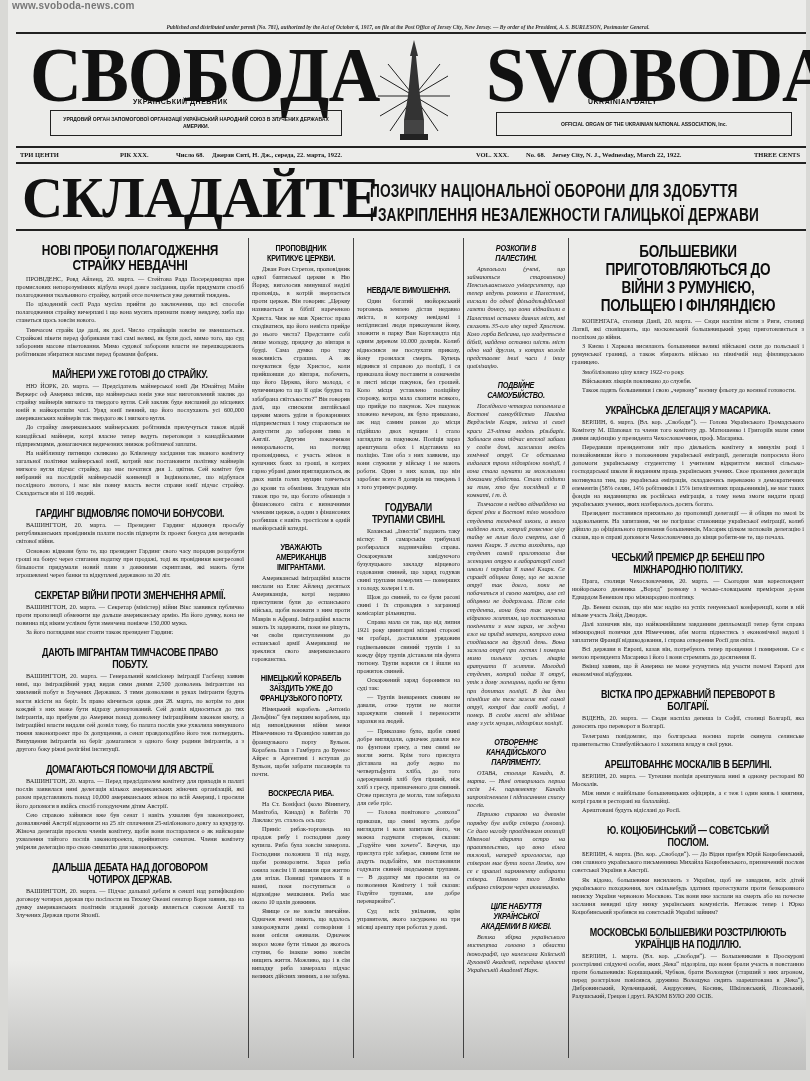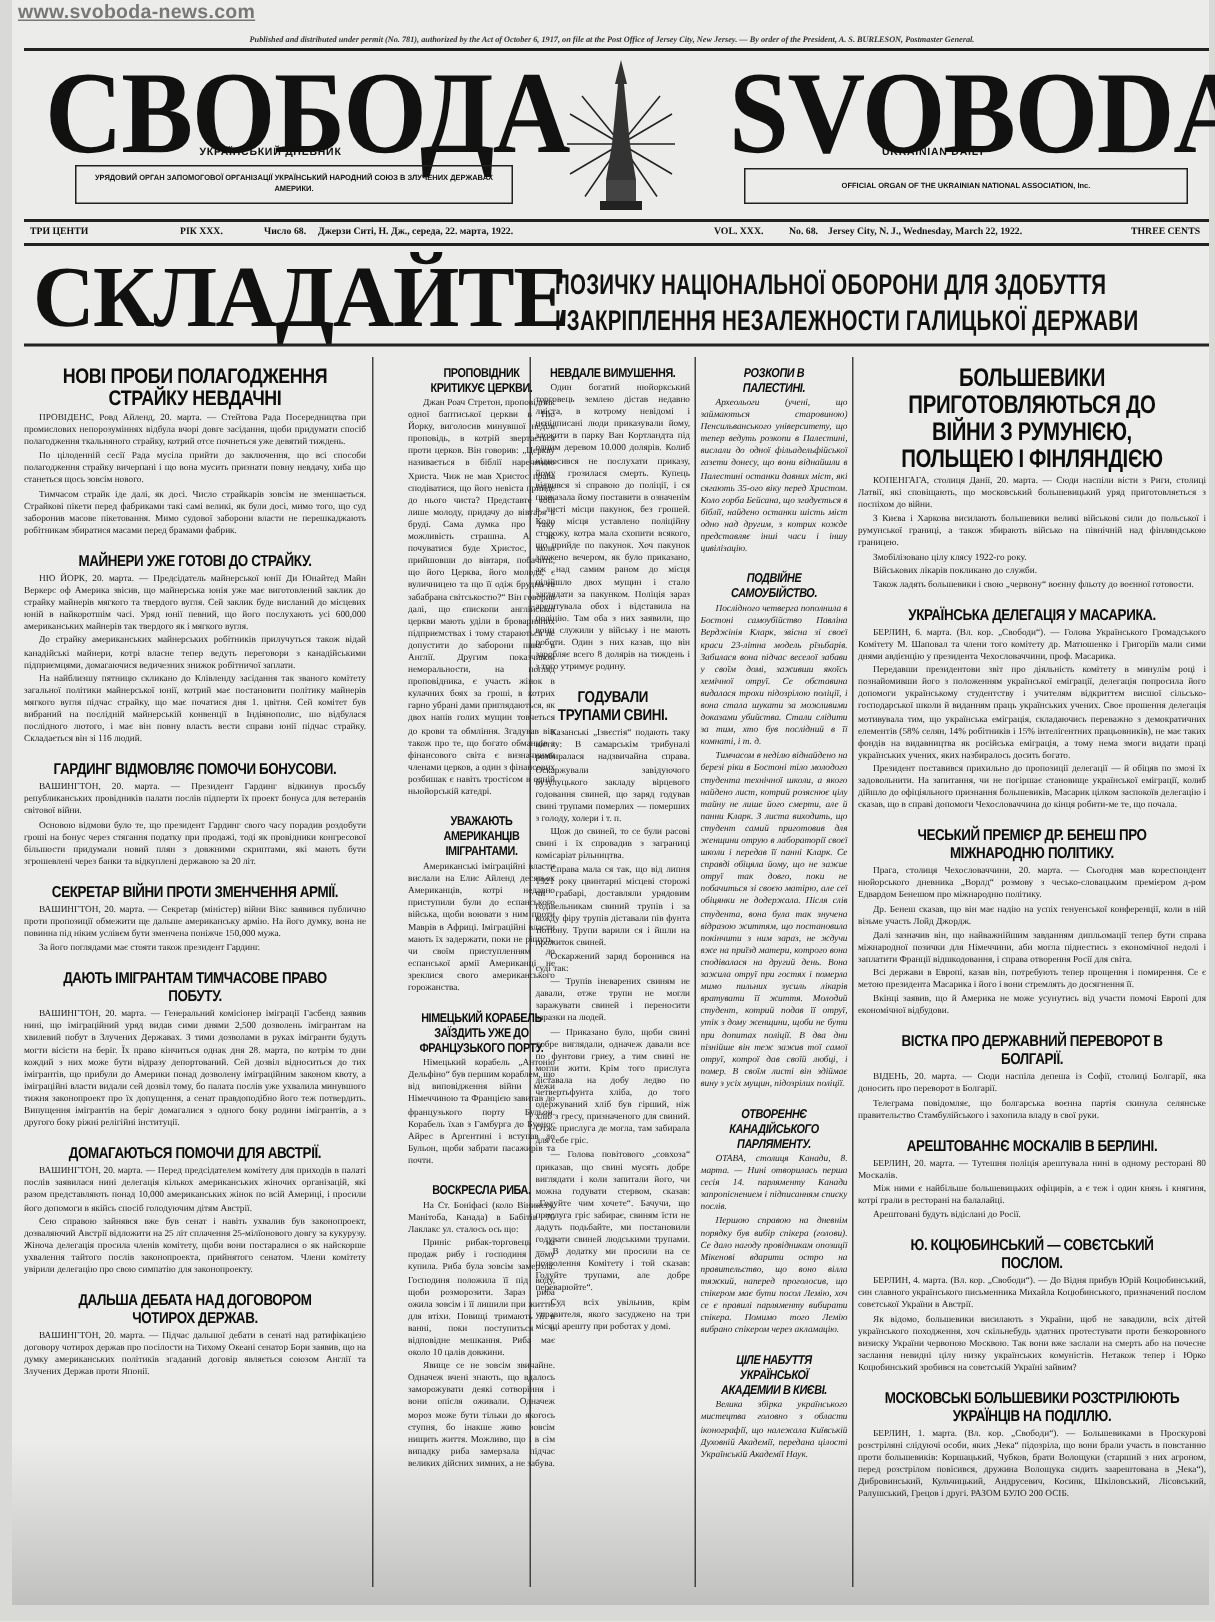--- a/index.html
+++ b/index.html
@@ -9,21 +9,21 @@
     font-family: "DejaVu Serif", serif;
     color: #111;
     position: relative;
   }
   .page {
     position: absolute; left: 8px; top: 0; width: 798px; height: 1070px;
     background: #ececea;
   }
   .watermark {
     position: absolute; left: 4px; top: 0; font-family: "Liberation Sans", sans-serif;
-    font-size: 13px; font-weight: bold; color: #777; letter-spacing: 0.2px; text-decoration: underline;
+    font-size: 10px; font-weight: bold; color: #777; letter-spacing: 0.2px;
   }
   .permit {
     position: absolute; left: 50px; top: 24px; width: 700px;
     font-family: "Liberation Serif", serif; font-size: 5.5px; font-style: italic;
     font-weight: bold; text-align: center; white-space: nowrap; color: #333;
   }
   .rule { position: absolute; left: 8px; width: 790px; background: #222; }
   .masthead-title {
     position: absolute; top: 40px;
     font-family: "Liberation Serif", serif; font-weight: bold;
@@ -179,21 +179,21 @@
         <div class="para">ВАШИНГТОН, 20. марта. — Перед предсідателем комітету для приходів в палаті послів заявилася нині делегація кількох американських жіночих організацій, які разом представляють понад 10,000 американських жінок по всій Америці, і просили його допомоги в якійсь спосіб голодуючим дітям Австрії.</div>
         <div class="para">Сею справою зайнявся вже був сенат і навіть ухвалив був законопроект, дозваляючий Австрії відложити на 25 літ сплачення 25-мілїонового довгу за кукурузу. Жіноча делегація просила членів комітету, щоби вони постаралися о як найскорше ухвалення тайтого послів законопроекта, прийнятого сенатом. Члени комітету увірили делегацію про свою симпатію для законопроекту.</div>
         <div class="spacer"></div>
       </div>
       <div>
         <div class="hd m">ДАЛЬША ДЕБАТА НАД ДОГОВОРОМ ЧОТИРОХ ДЕРЖАВ.</div>
         <div class="para">ВАШИНГТОН, 20. марта. — Підчас дальшої дебати в сенаті над ратифікацією договору чотирох держав про посілости на Тихому Океані сенатор Бори заявив, що на думку американських політиків згаданий договір являється союзом Англії та Злучених Держав проти Японії.</div>
         <div class="spacer"></div>
       </div>
     </div>
-  <div class="col" id="col2" style="left:244px;width:98px;margin-left:20px;">
+  <div class="col" id="col2" style="left:244px;width:98px;">
       <div>
         <div class="hd s">ПРОПОВІДНИК КРИТИКУЄ ЦЕРКВИ.</div>
         <div class="para">Джан Роач Стретон, проповідник одної баптиської церкви в Ню Йорку, виголосив минувшої неділі проповідь, в котрій звертається проти церков. Він говорив: „Церкву називається в біблії нареченою Христа. Чиж не мав Христос права сподіватися, що його невіста прийде до нього чиста? Представте собі лише молоду, придачу до вівтаря в бруді. Сама думка про таку можливість страшна. А як почуватися буде Христос, коли прийшовши до вівтаря, побачить, що його Церква, його молода, є вуличницею та що її одіж брудна та забабрана світськостю?“ Він говорив далі, що єпископи англійської церкви мають уділи в броварняних підприємствах і тому стараються не допустити до заборони пива в Англії. Другим показчиком неморальности, на погляд проповідника, є участь жінок в кулачних боях за гроші, в котрих гарно убрані дами приглядаються, як двох напів голих мущин товчеться до крови та обмління. Згадував він також про те, що богато обманців з фінансового світа є визначними членами церков, а один з фінансових розбишак є навіть тростісом в одній ньюйорській катедрі.</div>
         <div class="spacer"></div>
       </div>
       <div>
         <div class="hd s">УВАЖАЮТЬ АМЕРИКАНЦІВ ІМІГРАНТАМИ.</div>
         <div class="para">Американські іміграційні власти вислали на Елис Айленд десятьох Американців, котрі недавно приступили були до еспанського війська, щоби воювати з ним проти Маврів в Африці. Іміграційні власти мають їх задержати, поки не рішуть, чи своїм приступленням до еспанської армії Американці не зреклися свого американського горожанства.</div>
         <div class="spacer"></div>
       </div>
@@ -203,21 +203,21 @@
         <div class="spacer"></div>
       </div>
       <div>
         <div class="hd s">ВОСКРЕСЛА РИБА.</div>
         <div class="para">На Ст. Боніфасі (коло Вінипегу, Манітоба, Канада) в Бабітів 70 Лаклакс ул. сталось ось що:</div>
         <div class="para">Приніс рибак-торговець на продаж рибу і господиня домy купила. Риба була зовсім замерзла. Господиня положила її під воду, щоби розморозити. Зараз риба ожила зовсім і її лишили при життю для втіхи. Повищі тримають її в ванні, поки поступиться о відповідне мешкання. Риба має около 10 цалів довжини.</div>
         <div class="para">Явище се не зовсім звичайне. Одначеж вчені знають, що вдалось заморожувати деякі сотворіння і вони опісля оживали. Одначеж мороз може бути тільки до якогось ступня, бо інакше живо зовсім нищить життя. Можливо, що і в сім випадку риба замерзала підчас великих дійсних зимних, а не забува.</div>
         <div class="spacer"></div>
       </div>
     </div>
-  <div class="col" id="col3" style="left:349px;width:103px;">
+  <div class="col" id="col3" style="left:349px;width:103px;margin-top:42px;">
       <div>
         <div class="hd s">НЕВДАЛЕ ВИМУШЕННЯ.</div>
         <div class="para">Один богатий нюйоркський торговець землею дістав недавно лиіста, в котрому невідомі і нєпідписані люди приказували йому, зложити в парку Ван Кортландта під одним деревом 10.000 долярів. Колиб відносився не послухати приказу, йому грозилася смерть. Купець відвився зі справою до поліції, і ся приказала йому поставити в означенім в листі місци пакунок, без грошей. Коло місця уставлено поліційну сторожу, котра мала схопити всякого, що прийде по пакунок. Хоч пакунок зложено вечером, як було приказано, аж над самим раном до місця підійшло двох мущин і стало заглядати за пакунком. Поліція зараз арештувала обох і відставила на поліцію. Там оба з них заявили, що вони служили у війську і не мають роботи. Один з них казав, що він заробляє всего 8 долярів на тиждень і з того утримує родину.</div>
         <div class="spacer"></div>
       </div>
       <div>
         <div class="hd m">ГОДУВАЛИ ТРУПАМИ СВИНІ.</div>
         <div class="para">Казанські „Ізвєстія“ подають таку вістку: В самарськім трибуналі розбиралася надзвичайна справа. Оскаржували завідуючого бузулуцького закладу вірцевого годовання свиней, що заряд годував свині трупами померлих — померших з голоду, холери і т. п.</div>
         <div class="para">Щож до свиней, то се були расові свині і їх спровадив з заграниці комісаріат рільництва.</div>
         <div class="para">Справа мала ся так, що від липня 1921 року цвинтарні місцеві сторожі чи грабарі, доставляли урядовим годівельникам свиний трупів і за кожду фіру трупів діставали пів фунта тютюну. Трупи варили ся і йшли на прожиток свиней.</div>

